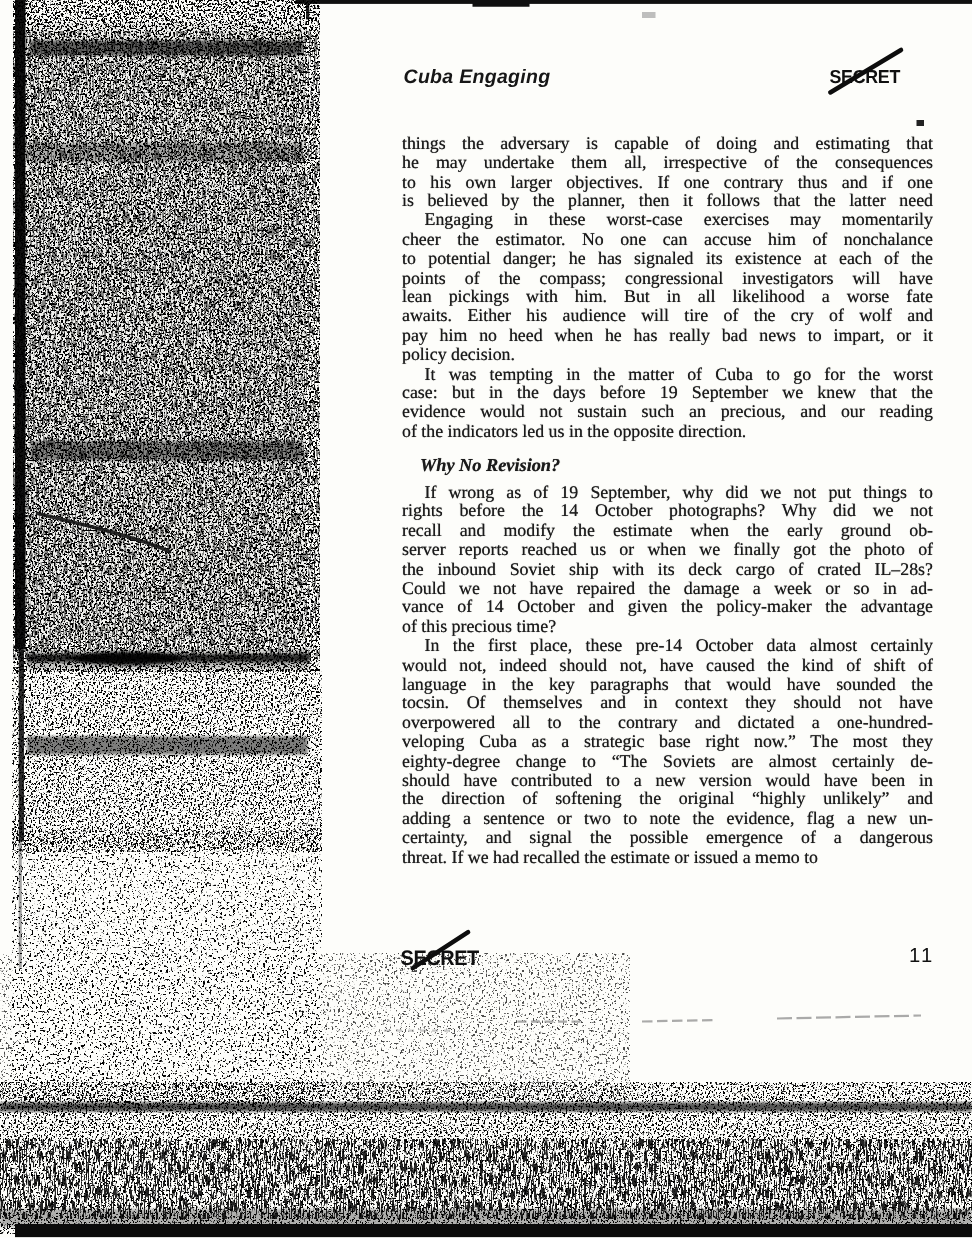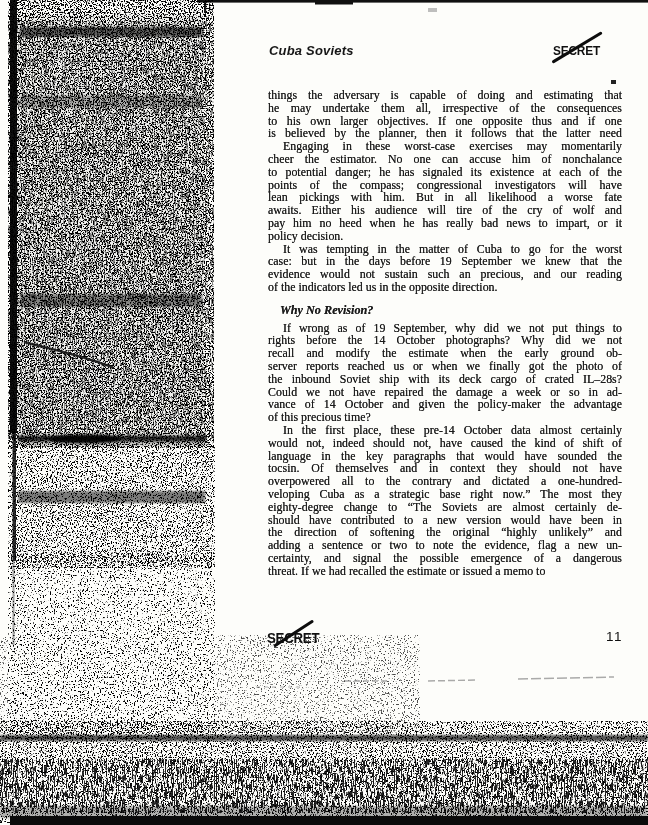--- a/index.html
+++ b/index.html
@@ -110,29 +110,29 @@
     <line x1="256" y1="687" x2="300" y2="687" stroke-dasharray="4 4" opacity=".6"></line>
   </g>
 
   <rect x="0" y="726" width="648" height="92" filter="url(#nzB)"></rect>
   <rect x="0" y="735" width="648" height="6" fill="#000" opacity=".65" filter="url(#bl1)"></rect>
   <rect x="0" y="762" width="648" height="48" filter="url(#nzV)" opacity=".85"></rect>
   <rect x="0" y="806" width="648" height="12" fill="#000" opacity=".3" filter="url(#bl1)"></rect>
   <rect x="10" y="816" width="638" height="9" fill="#0b0b0b"></rect>
 </svg>
 
-<div class="running-head">Cuba Soviets</div>
+<div class="running-head">Cuba Engaging</div>
 <div class="stamp stamp-top">SECRET</div>
 <div class="strike strike-top"></div>
 
 <div class="body-text">
     <div class="para">
       <div class="line">things the adversary is capable of doing and estimating that</div>
       <div class="line">he may undertake them all, irrespective of the consequences</div>
-      <div class="line">to his own larger objectives. If one opposite thus and if one</div>
+      <div class="line">to his own larger objectives. If one contrary thus and if one</div>
       <div class="line">is believed by the planner, then it follows that the latter need</div>
     </div>
     <div class="para">
       <div class="line first-indent">Engaging in these worst-case exercises may momentarily</div>
       <div class="line">cheer the estimator. No one can accuse him of nonchalance</div>
       <div class="line">to potential danger; he has signaled its existence at each of the</div>
       <div class="line">points of the compass; congressional investigators will have</div>
       <div class="line">lean pickings with him. But in all likelihood a worse fate</div>
       <div class="line">awaits. Either his audience will tire of the cry of wolf and</div>
       <div class="line">pay him no heed when he has really bad news to impart, or it</div>

